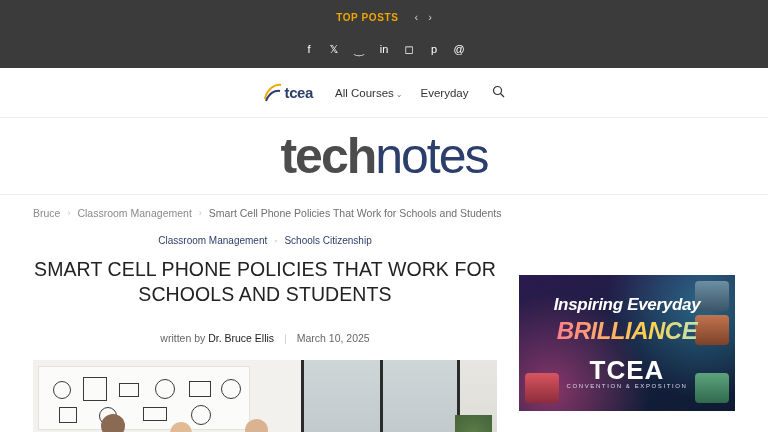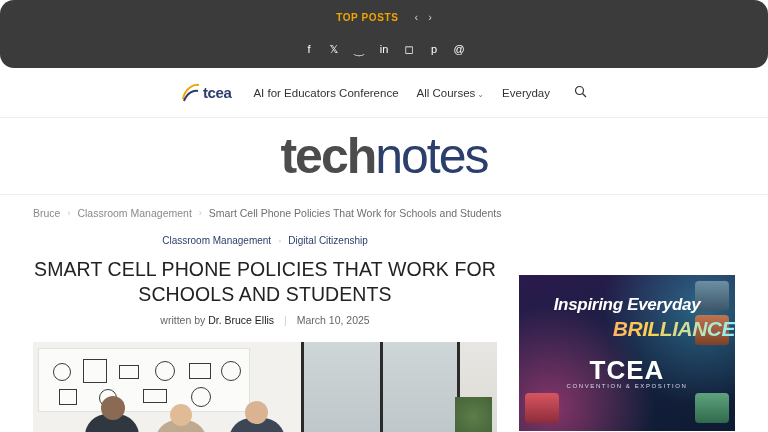--- a/index.html
+++ b/index.html
@@ -20,21 +20,20 @@
     height: 432px;
     background: #ffffff;
   }
 
   
   .topbar {
     background: #3b3b3b;
     height: 68px;
     padding: 0;
     position: relative;
-    border-radius: 14px;
   }
   .topbar-inner {
     display: flex;
     align-items: center;
     justify-content: center;
     height: 34px;
     gap: 8px;
   }
   .top-posts-label {
     color: #f0a500;
@@ -176,21 +175,21 @@
     line-height: 1.28;
     color: #222;
     margin: 11px 0 0 0;
     font-weight: normal;
     letter-spacing: 0.1px;
   }
   .byline {
     text-align: center;
     font-size: 10.5px;
     color: #666;
-    margin-top: 7px;
+    margin-top: 25px;
   }
   .byline .author { color: #222; }
   .byline .pipe { color: #cfcfcf; margin: 0 7px; }
 
   
   .hero {
     margin-top: 16px;
     height: 120px;
     position: relative;
     overflow: hidden;
@@ -253,21 +252,21 @@
   .p3-head { position:absolute; left: 212px; bottom: 38px; width: 23px; height: 23px; border-radius: 50%; background: #d9b392; }
 
   
   .sidebar {
     width: 216px;
     flex: 0 0 216px;
     padding-top: 45px;
   }
   .promo {
     width: 216px;
-    height: 156px;
+    height: 136px;
     position: relative;
     overflow: hidden;
     background: #4c1d95;
     cursor: pointer;
   }
   .promo-bg {
     position: absolute; inset: 0;
     background:
       radial-gradient(circle at 15% 85%, rgba(230,70,140,0.55) 0%, rgba(230,70,140,0) 45%),
       radial-gradient(circle at 85% 20%, rgba(60,170,200,0.5) 0%, rgba(60,170,200,0) 45%),
@@ -290,22 +289,22 @@
     text-align: center;
     color: #ffffff;
     font-size: 17px;
     font-style: italic;
     font-weight: bold;
     letter-spacing: -0.3px;
   }
   .promo-line2 {
     position: absolute;
     top: 42px; left: 0; right: 0;
-    text-align: right;
-    font-size: 21px;
+    text-align: center;
+    font-size: 24px;
     font-weight: bold;
     font-style: italic;
     letter-spacing: -0.5px;
     background: linear-gradient(90deg, #ff5fa2 0%, #ffd24d 60%, #8ef0ff 100%);
     -webkit-background-clip: text;
     background-clip: text;
     color: transparent;
   }
   .promo-tcea {
     position: absolute;
@@ -352,23 +351,20 @@
   <div class="navbar">
     <div class="brand">
       <span class="brand-mark">
         <svg width="20" height="22" viewBox="0 0 20 22">
           <path d="M2 17 C4 6, 13 2, 18 3" stroke="#f0a500" stroke-width="2" fill="none"></path>
           <path d="M3 19 C6 11, 12 8, 17 9" stroke="#2c3e6b" stroke-width="2" fill="none"></path>
         </svg>
       </span>
       <span class="brand-text">tcea</span>
     </div>
-    <span class="nav-link">
-      <span>AI for Educators Conference</span>
-    </span>
     <span class="nav-link">
       <span>All Courses</span><span class="caret">⌄</span>
     </span>
     <span class="nav-link">
       <span>Everyday</span>
     </span>
     <span class="search-btn">
       <svg width="13" height="13" viewBox="0 0 13 13">
         <circle cx="5.5" cy="5.5" r="4" stroke="#333" stroke-width="1.2" fill="none"></circle>
         <line x1="8.5" y1="8.5" x2="12" y2="12" stroke="#333" stroke-width="1.2"></line>
@@ -390,21 +386,21 @@
     <span class="current">Smart Cell Phone Policies That Work for Schools and Students</span>
   </div>
 
   <div class="content">
 
     <div class="article">
 
       <div class="cats">
         <a>Classroom Management</a>
         <span class="dot">◦</span>
-        <a>Digital Citizenship</a>
+        <a>Schools Citizenship</a>
       </div>
 
       <h1 class="headline">SMART CELL PHONE POLICIES THAT WORK FOR SCHOOLS AND STUDENTS</h1>
 
       <div class="byline">
         <span>written by</span>
         <span class="author">Dr. Bruce Ellis</span>
         <span class="pipe">|</span>
         <span>March 10, 2025</span>
       </div>

